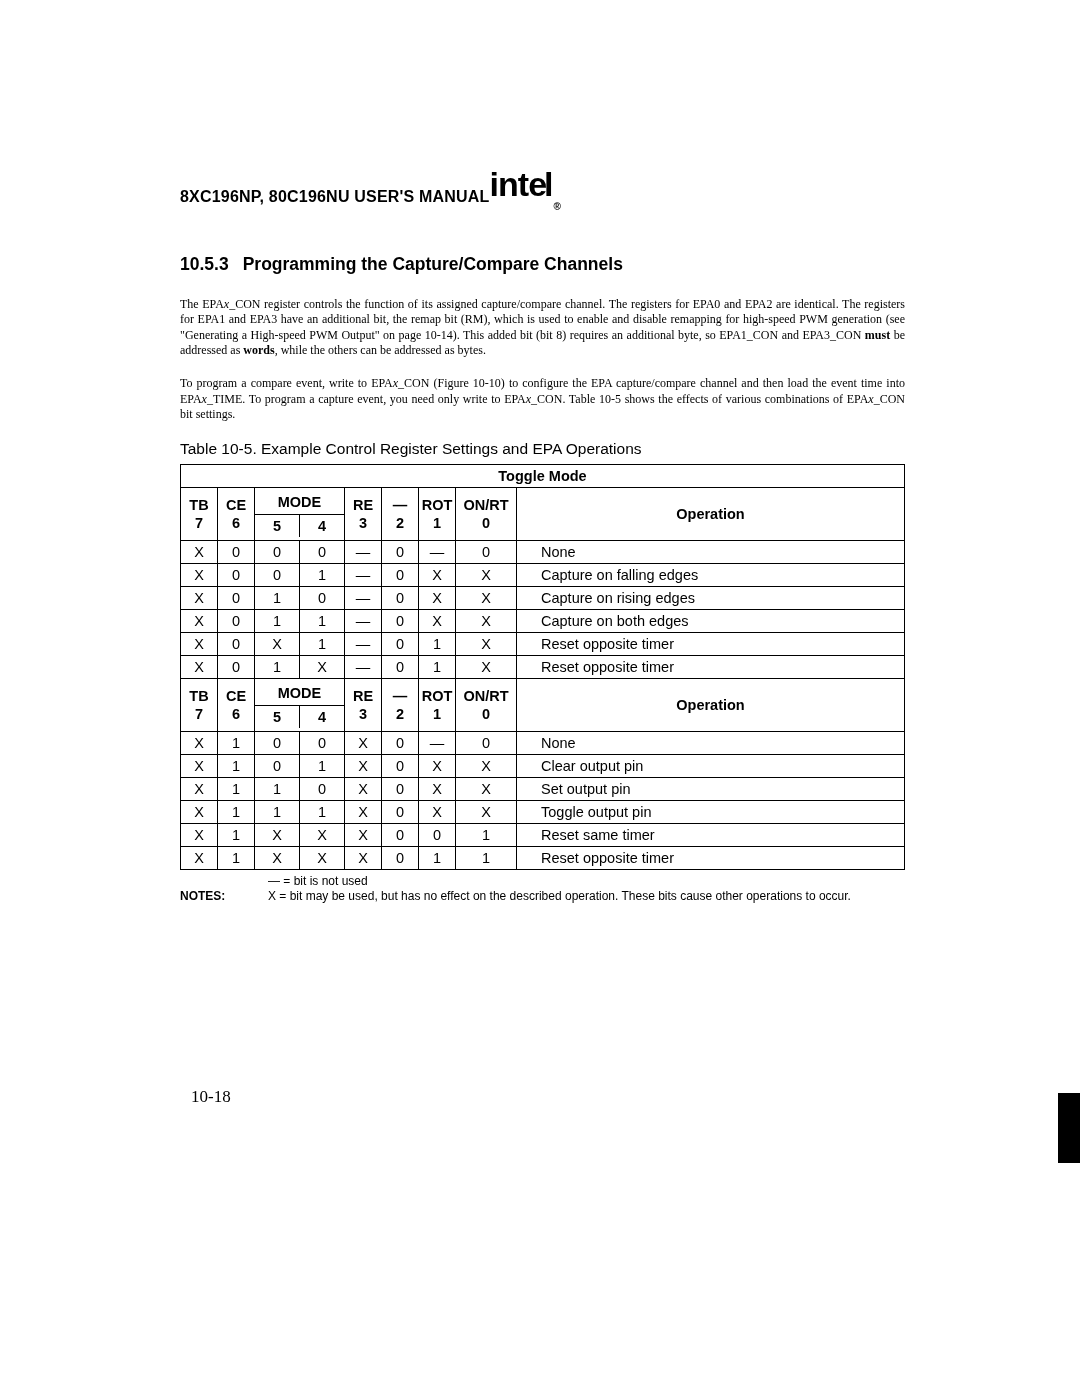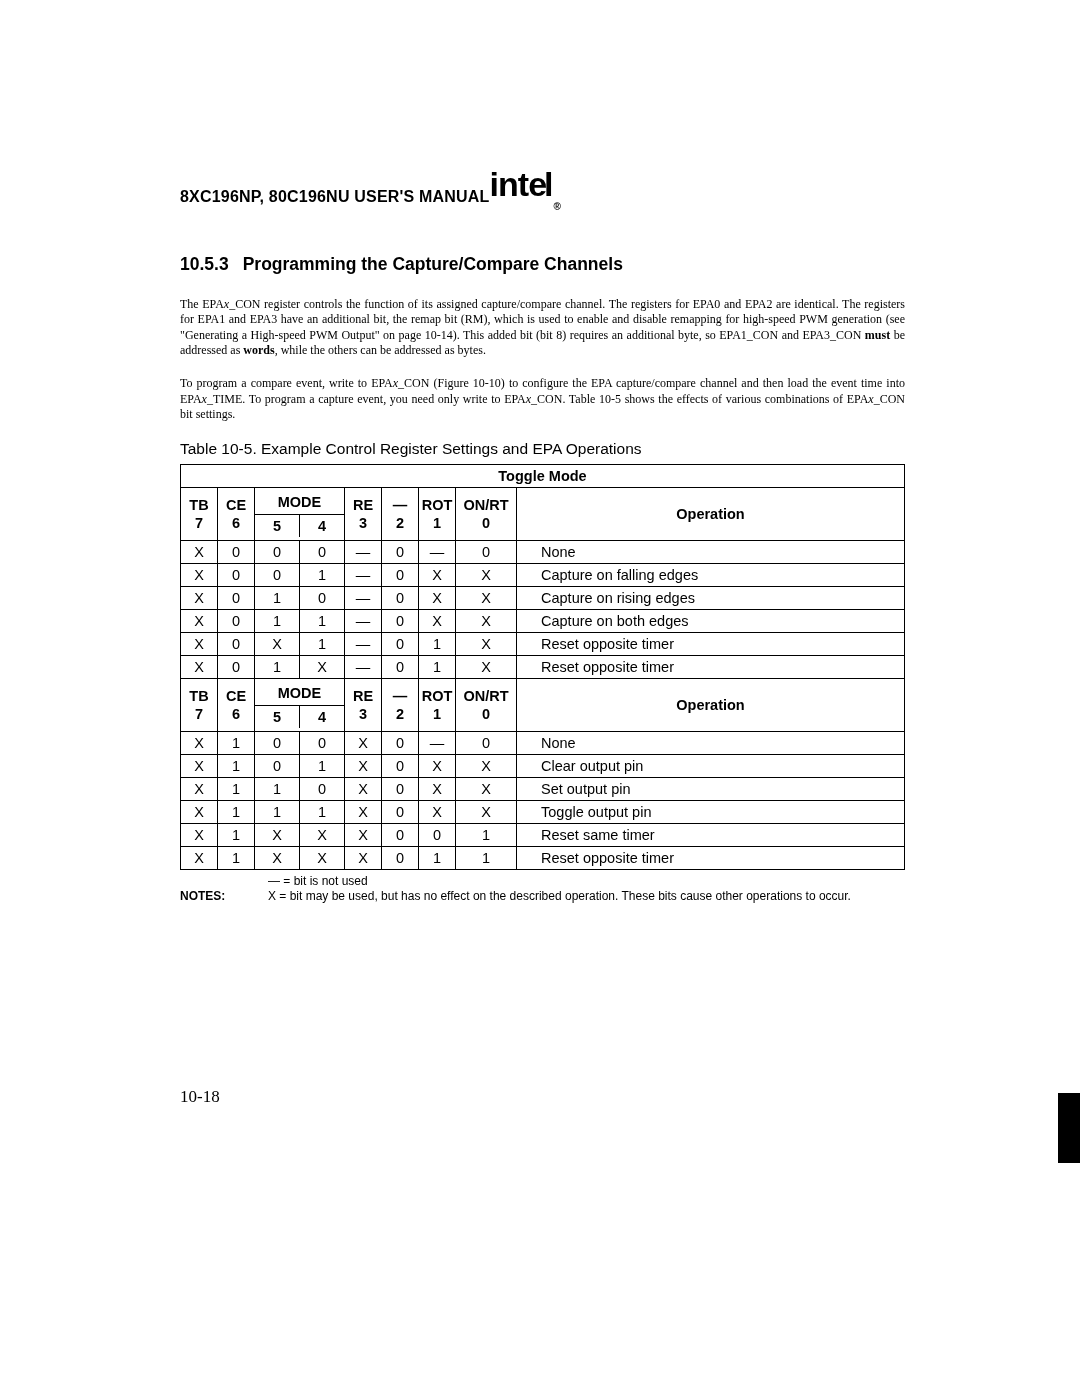--- a/index.html
+++ b/index.html
@@ -95,21 +95,21 @@
   }
   .notes .label {
     font-weight: bold;
     width: 88px;
     flex: 0 0 88px;
   }
   .notes .text { flex: 1; }
   .page-num {
     position: absolute;
     bottom: 290px;
-    left: 180px;
+    left: 191px;
     font-size: 17px;
     margin-top: 24px;
   }
   .corner-mark {
     position: absolute;
     right: 0;
     bottom: 234px;
     width: 22px;
     height: 70px;
     background: #000;

